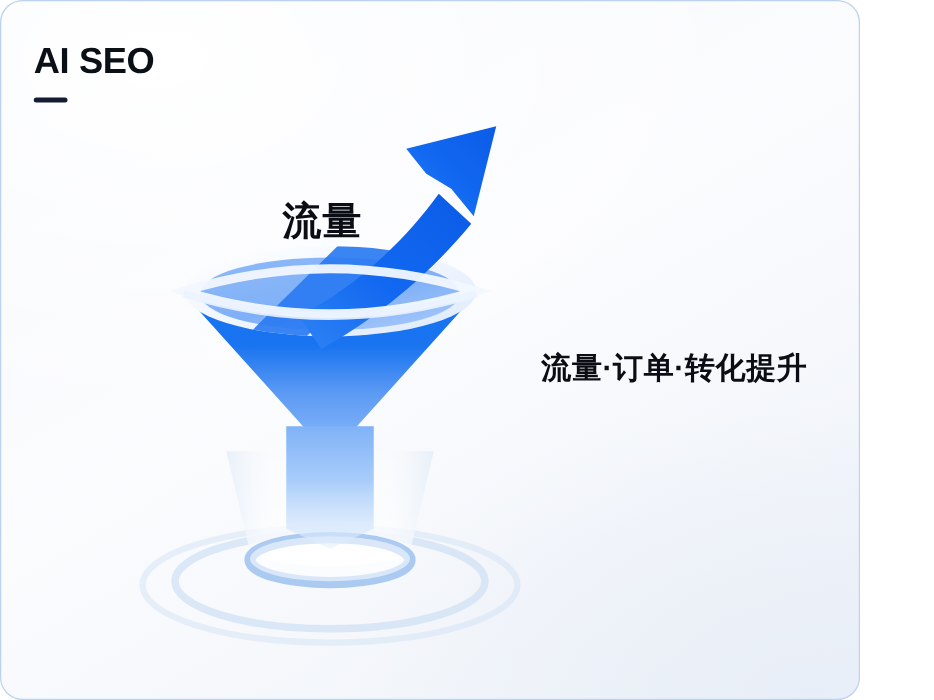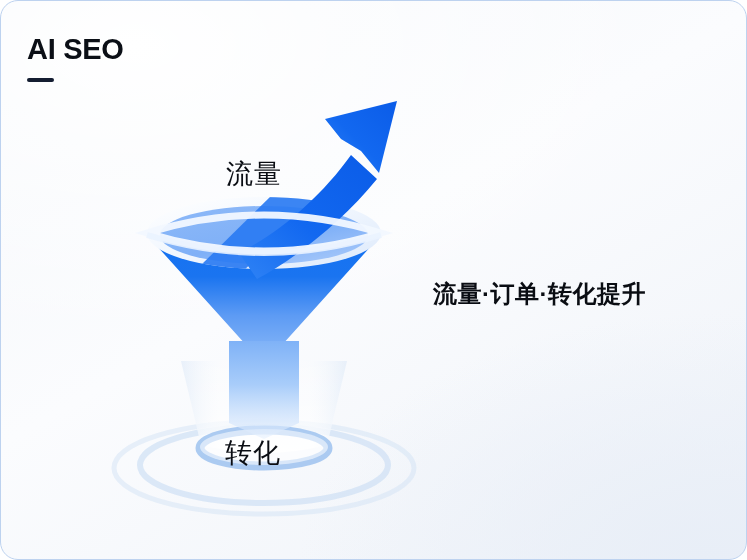--- a/index.html
+++ b/index.html
@@ -7,21 +7,21 @@
     margin: 0;
     padding: 0;
     background: #ffffff;
   }
   body {
     font-family: "Liberation Sans", "DejaVu Sans", sans-serif;
   }
 
   .card {
     position: relative;
-    width: 747px;
+    width: 688px;
     height: 560px;
     box-sizing: border-box;
     border-radius: 18px;
     border: 1px solid #bdd2ef;
     overflow: hidden;
     background:
       radial-gradient(120% 90% at 18% 8%, #ffffff 0%, rgba(255,255,255,0) 60%),
       radial-gradient(100% 80% at 95% 100%, #e8eef7 0%, rgba(232,238,247,0) 55%),
       linear-gradient(150deg, #f4f7fb 0%, #fbfcfe 45%, #eef2f8 100%);
   }
@@ -66,22 +66,22 @@
     left: 88px;
     top: 92px;
     width: 350px;
     height: 430px;
   }
   .art svg { display: block; width: 100%; height: 100%; }
 
   
   .label {
     position: absolute;
-    font-size: 27px;
-    font-weight: 400;
+    font-size: 31px;
+    font-weight: 700;
     color: #0a0d13;
     white-space: nowrap;
     letter-spacing: 1px;
   }
   .label-traffic { left: 225px; top: 155px; }
   .label-convert { left: 224px; top: 434px; }
 </style>
 </head>
 <body>
 
@@ -178,15 +178,14 @@
       </g>
 
       <g>
         <path d="M 58 140 Q 175 104 292 140 Q 175 176 58 140 Z" fill="none" stroke="#f2f8ff" stroke-width="7" opacity="0.95"></path>
         <path d="M 58 142 Q 175 178 292 142" fill="none" stroke="#eaf3ff" stroke-width="6" opacity="0.9"></path>
       </g>
     </svg>
   </div>
 
   <div class="label label-traffic">流量</div>
-  <div class="label label-convert">转化</div>
 
 </div>
 
 </body></html>

